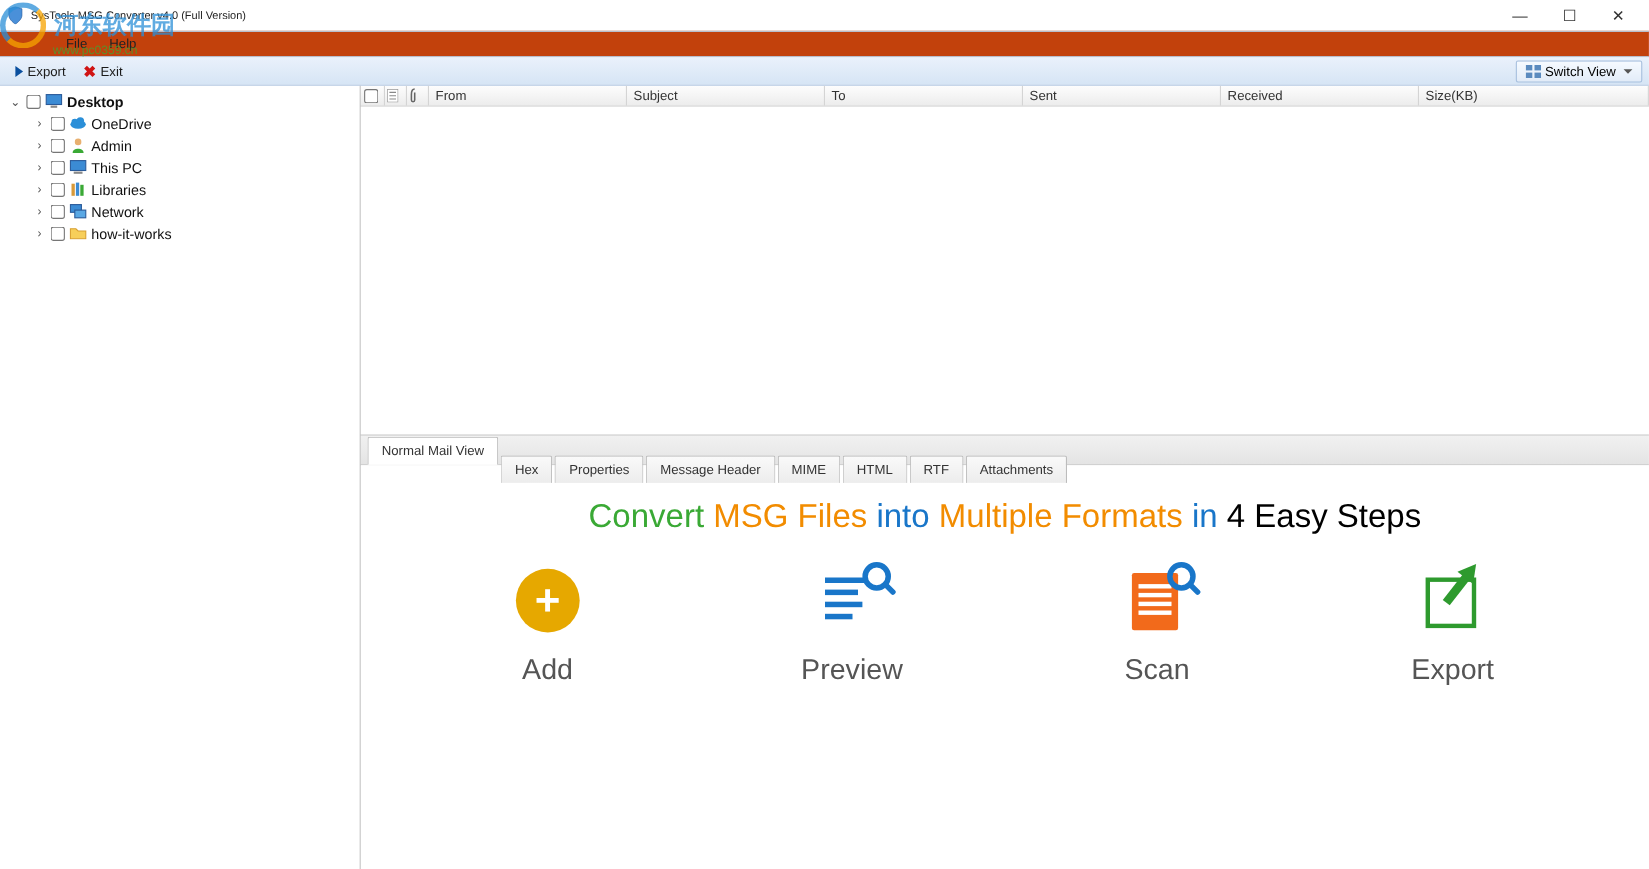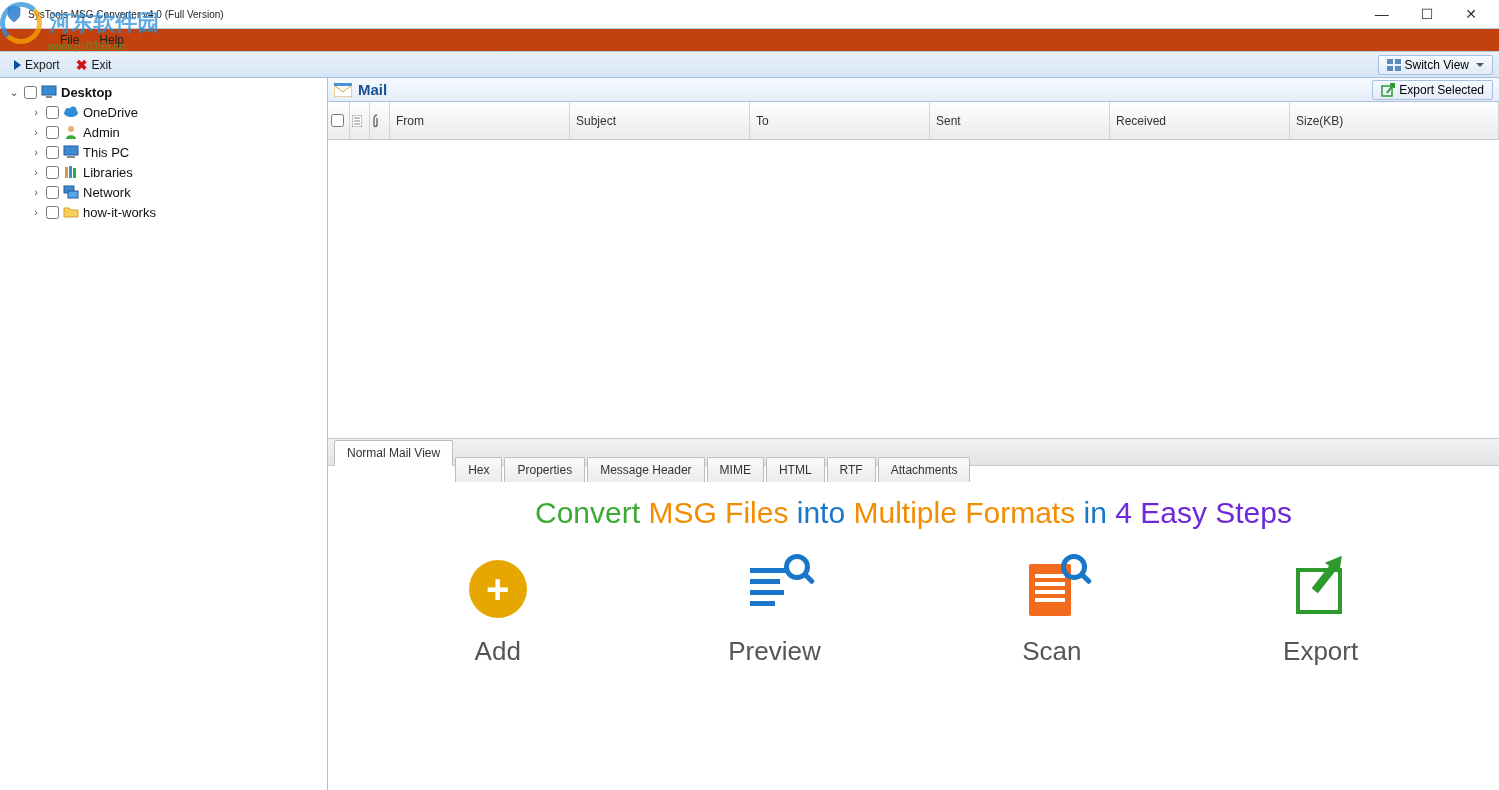--- a/index.html
+++ b/index.html
@@ -44,21 +44,21 @@
 .tree .node-icon { width: 16px; height: 16px; display: inline-flex; align-items:center; justify-content:center; }
 .tree .bold { font-weight: bold; }
 
 .content { flex: 1; display: flex; flex-direction: column; }
 
 .mail-header { height: 24px; background: linear-gradient(#f6faff,#e4edf8); border-bottom: 1px solid #a8c0de; display: flex; align-items: center; padding: 0 6px; }
 .mail-header .mail-icon { width: 18px; height: 14px; margin-right: 6px; }
 .mail-header .mail-title { font-weight: bold; font-size: 15px; color: #1a4f90; }
 .mail-header .export-sel { margin-left: auto; display: flex; align-items: center; gap: 4px; border: 1px solid #a8c0de; background: linear-gradient(#f6faff,#e2ecf8); padding: 2px 8px; border-radius: 2px; cursor: pointer; font-size: 12px; }
 
-.grid-header { height: 38px; background: linear-gradient(#fdfdfd,#ececec); border-bottom: 1px solid #c8c8c8; display: flex; align-items: center; font-size: 12px; color: #333; }
+.grid-header { height: 19px; background: linear-gradient(#fdfdfd,#ececec); border-bottom: 1px solid #c8c8c8; display: flex; align-items: center; font-size: 12px; color: #333; }
 .grid-header .col { border-right: 1px solid #d4d4d4; height: 100%; display: flex; align-items: center; padding: 0 6px; }
 .grid-header .col.cb { width: 22px; padding: 0 3px; }
 .grid-header .col.doc { width: 20px; padding: 0 2px; }
 .grid-header .col.att { width: 20px; padding: 0 2px; }
 .grid-header .col.from { width: 180px; }
 .grid-header .col.subject { width: 180px; }
 .grid-header .col.to { width: 180px; }
 .grid-header .col.sent { width: 180px; }
 .grid-header .col.received { width: 180px; }
 .grid-header .col.size { flex: 1; }
@@ -67,21 +67,21 @@
 
 .tabs { height: 28px; background: linear-gradient(#f1f1f1,#e4e4e4); border-top: 1px solid #c8c8c8; border-bottom: 1px solid #c8c8c8; display: flex; align-items: flex-end; padding-left: 6px; gap: 0; }
 .tabs .tab { border: 1px solid #bcbcbc; border-bottom: none; background: linear-gradient(#fafafa,#ececec); padding: 5px 12px; font-size: 12px; color: #333; cursor: pointer; margin-right: 2px; border-radius: 2px 2px 0 0; position: relative; top: 17px; }
 .tabs .tab.active { background: #fff; font-weight: normal; top: 1px; border-bottom: 1px solid #fff; }
 
 .promo { flex: 1; background: #fff; display: flex; flex-direction: column; align-items: center; padding-top: 30px; }
 .promo-title { font-size: 30px; margin-bottom: 30px; text-align: center; }
 .promo-title .g1 { color: #3aa935; }
 .promo-title .o1 { color: #f28c00; margin-top: 40px; }
 .promo-title .b1 { color: #1976c9; }
-.promo-title .o2 { color: #6d28d9; }
+.promo-title .o2 { color: #000000; }
 .steps { display: flex; width: 100%; justify-content: space-around; padding: 0 40px; }
 .step { display: flex; flex-direction: column; align-items: center; gap: 18px; }
 .step-label { font-size: 26px; color: #555; }
 
 
 .ic-add { width: 58px; height: 58px; border-radius: 50%; background: #e6a800; display:flex; align-items:center; justify-content:center; }
 .ic-add::before { content:"+"; color:#fff; font-size: 40px; font-weight: bold; line-height: 1; }
 .ic-scan { width: 58px; height: 58px; position: relative; }
 .ic-scan .doc { width: 42px; height: 52px; background: #f26a1b; border-radius: 2px; position: absolute; left: 6px; top: 4px; }
 .ic-scan .doc::before { content:""; position:absolute; left:6px; top:10px; right:6px; height:4px; background:#fff; box-shadow: 0 8px 0 #fff, 0 16px 0 #fff, 0 24px 0 #fff; }
@@ -228,36 +228,20 @@
               <path d="M1 2 L6 2 L8 4 L15 4 L15 11 L1 11 Z" fill="#f7cf5a" stroke="#d8a030"></path>
             </svg>
           </span>
           <span>how-it-works</span>
         </li>
       </ul>
   </div>
 
   <div class="content">
 
-    <div class="mail-header">
-      <svg class="mail-icon" viewBox="0 0 18 14">
-        <rect x="0" y="2" width="18" height="12" fill="#fff" stroke="#d8a030" stroke-width="1"></rect>
-        <path d="M0 2 L9 9 L18 2" fill="none" stroke="#d8a030" stroke-width="1"></path>
-        <rect x="0" y="0" width="18" height="3" fill="#4a90d9"></rect>
-      </svg>
-      <span class="mail-title">Mail</span>
-      <div class="export-sel">
-        <svg width="14" height="14">
-            <rect x="1" y="3" width="10" height="10" fill="none" stroke="#2e9a2e" stroke-width="1.5"></rect>
-            <path d="M6 10 L12 2" stroke="#2e9a2e" stroke-width="2"></path>
-            <path d="M9 1 L13 1 L13 5" fill="none" stroke="#2e9a2e" stroke-width="2"></path>
-          </svg>
-        <span>Export Selected</span>
-      </div>
-    </div>
 
     <div class="grid-header">
       <div class="col cb">
           <input type="checkbox" style="">
         </div>
       <div class="col doc">
           <svg width="10" height="12">
             <rect width="10" height="12" fill="#fff" stroke="#888"></rect>
             <line x1="2" y1="3" x2="8" y2="3" stroke="#888"></line>
             <line x1="2" y1="6" x2="8" y2="6" stroke="#888"></line>

